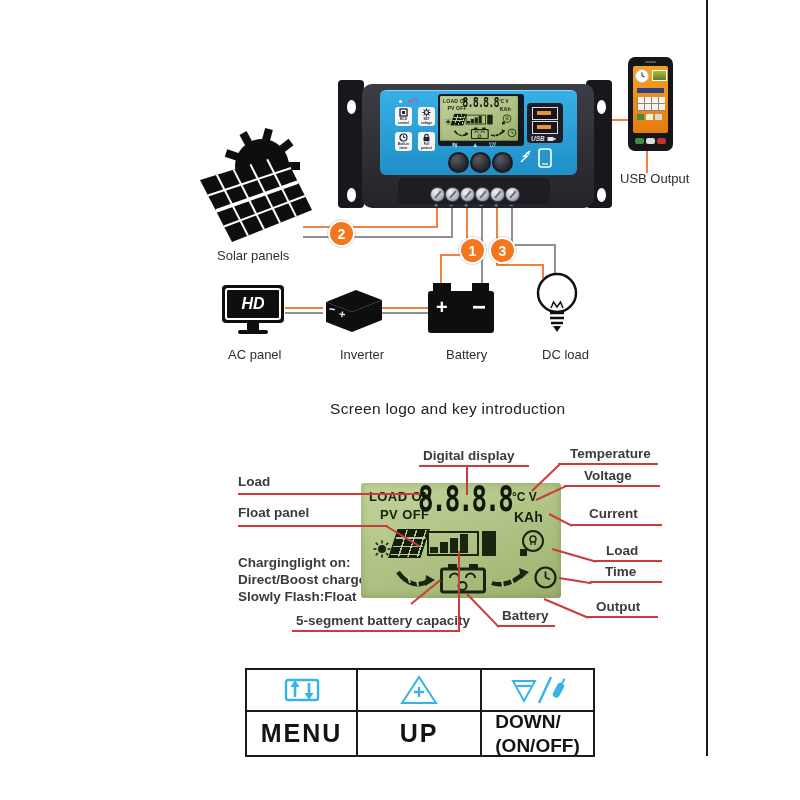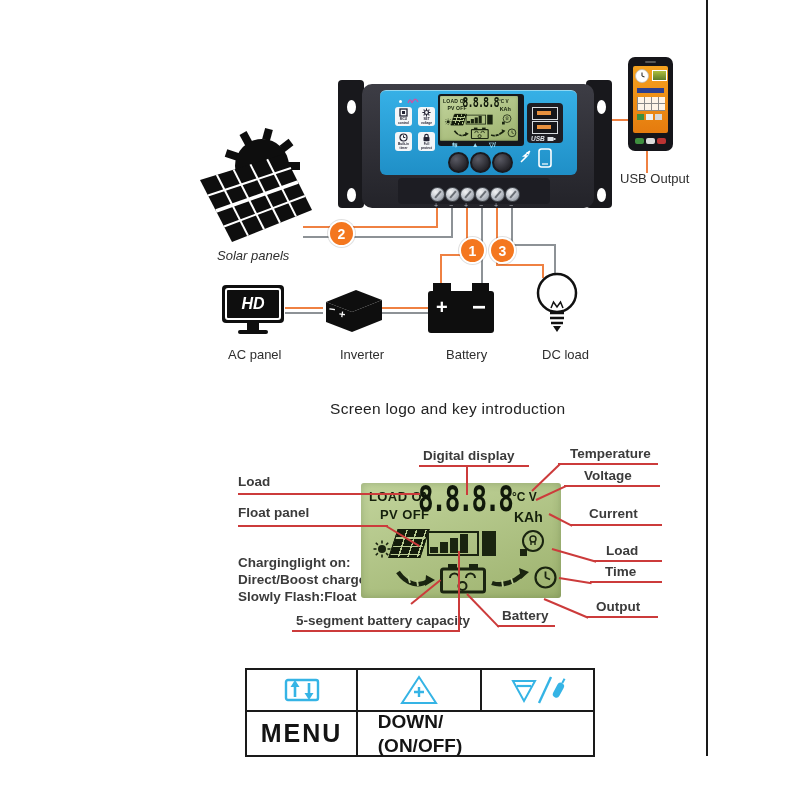--- a/index.html
+++ b/index.html
@@ -114,21 +114,21 @@
     <g stroke="#ffffff" stroke-width="2">
       <line x1="10" y1="69.5" x2="93" y2="42"></line>
       <line x1="18" y1="85" x2="100" y2="56" stroke-width="3.5"></line>
       <line x1="26" y1="100.5" x2="107" y2="70"></line>
       <line x1="18.8" y1="48.8" x2="50" y2="109.6"></line>
       <line x1="35.6" y1="43.6" x2="66" y2="103.2"></line>
       <line x1="52.4" y1="38.4" x2="82" y2="96.8"></line>
       <line x1="69.2" y1="33.2" x2="98" y2="90.4"></line>
     </g>
   </svg>
-  <div class="dlbl" style="left:217px;top:248px;font-style:italic;">Solar panels</div>
+  <div class="dlbl" style="left:217px;top:248px;">Solar panels</div>
 
   <div class="bracket" style="left:338px;top:80px;">
     <div class="bhole" style="left:9px;top:20px;"></div>
     <div class="bhole" style="left:9px;top:108px;"></div>
   </div>
   <div class="bracket" style="left:586px;top:80px;">
     <div class="bhole" style="left:11px;top:20px;"></div>
     <div class="bhole" style="left:11px;top:108px;"></div>
   </div>
   <div class="cbody"></div>
@@ -487,20 +487,23 @@
         <path d="M30 29 L42 3" stroke="#35b4e5" stroke-width="2.4"></path>
         <g transform="rotate(28 49 16)">
             <rect x="46" y="8" width="7" height="16" rx="3.5" fill="#35b4e5"></rect>
             <path d="M49.5 3 v5" stroke="#35b4e5" stroke-width="2"></path>
           </g>
       </svg>
     </div>
     <div class="kcell brow">
       <span class="klabel">MENU</span>
     </div>
+    <div class="kcell brow">
+      <span class="klabel">UP</span>
+    </div>
     <div class="kcell brow last">
       <div class="klabel2">
         <div>DOWN/</div>
         <div>(ON/OFF)</div>
       </div>
     </div>
   </div>
 
   <div class="vline"></div>
 </div>

